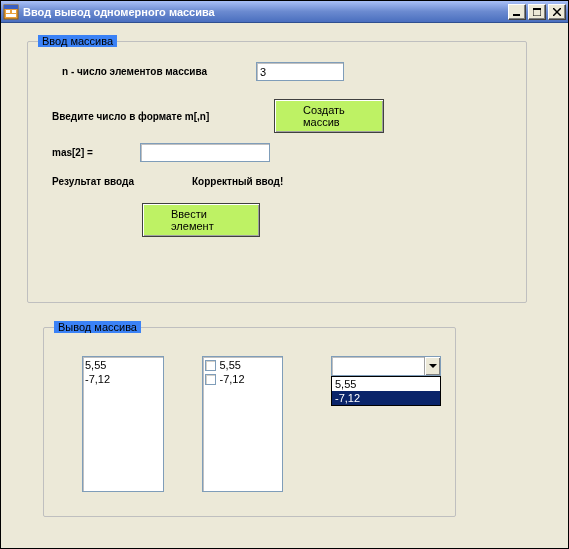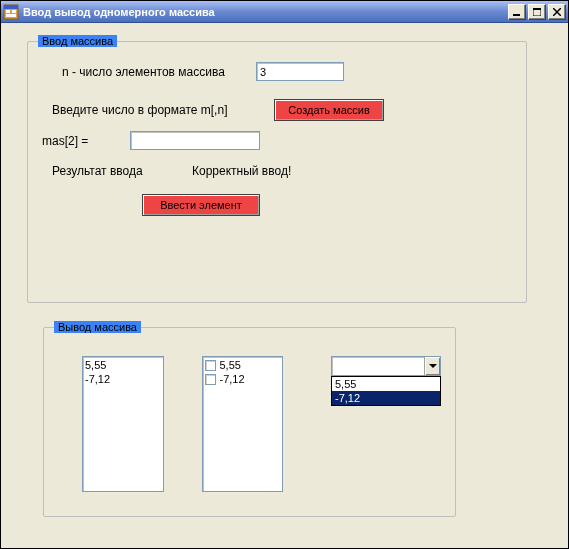--- a/index.html
+++ b/index.html
@@ -73,37 +73,36 @@
   }
   .groupbox .legend {
     position: absolute;
     top: -7px;
     left: 10px;
     background: #3b82f6;
     padding: 0 4px;
     font-size: 11px;
   }
   .row { display: flex; align-items: center; margin-bottom: 10px; }
-  .label { font-size: 12px; }
+  .label { font-size: 10px; font-weight: bold; }
   .textbox {
     background: #fff;
     border: 1px solid #7f9db9;
     height: 19px;
     padding: 1px 3px;
     font-size: 11px;
     box-shadow: inset 1px 1px 0 #c0c0c0;
   }
   .btn {
-    background: #ef4444;
+    background: #bef264;
     border: 1px solid #404040;
     box-shadow: inset 1px 1px 0 #fff, inset -1px -1px 0 #a0a0a0;
-    padding: 4px 8px;
+    padding: 4px 28px;
     font-size: 11px;
     cursor: default;
-    text-align: center;
   }
   .gb-input { width: 500px; height: 262px; }
   .gb-output { width: 413px; height: 190px; margin-left: 16px; }
   .listbox-wrap {
     display: flex;
     gap: 38px;
     padding: 12px 0 0 24px;
     align-items: flex-start;
   }
   .listbox {
@@ -204,21 +203,21 @@
       <div class="row" style="margin-top:4px; margin-left:20px;">
         <span class="label" style="width:194px;">n - число элементов массива</span>
         <input class="textbox" style="width: 88px;" value="3">
       </div>
 
       <div class="row" style="margin-top:18px; margin-left:10px; align-items:center;">
         <span class="label" style="width:222px;">Введите число в формате m[,n]</span>
         <div class="btn" style="width:110px;">Создать массив</div>
       </div>
 
-      <div class="row" style="margin-top:6px; ">
+      <div class="row" style="margin-top:6px; margin-left:10px;">
         <span class="label" style="width:88px;">mas[2] =</span>
         <input class="textbox" style="width: 130px;" value="">
       </div>
 
       <div class="row" style="margin-top:14px; margin-left:10px;">
         <span class="label" style="width:140px;">Результат ввода</span>
         <span class="label">Корректный ввод!</span>
       </div>
 
       <div class="row" style="margin-top:16px; margin-left:100px;">

